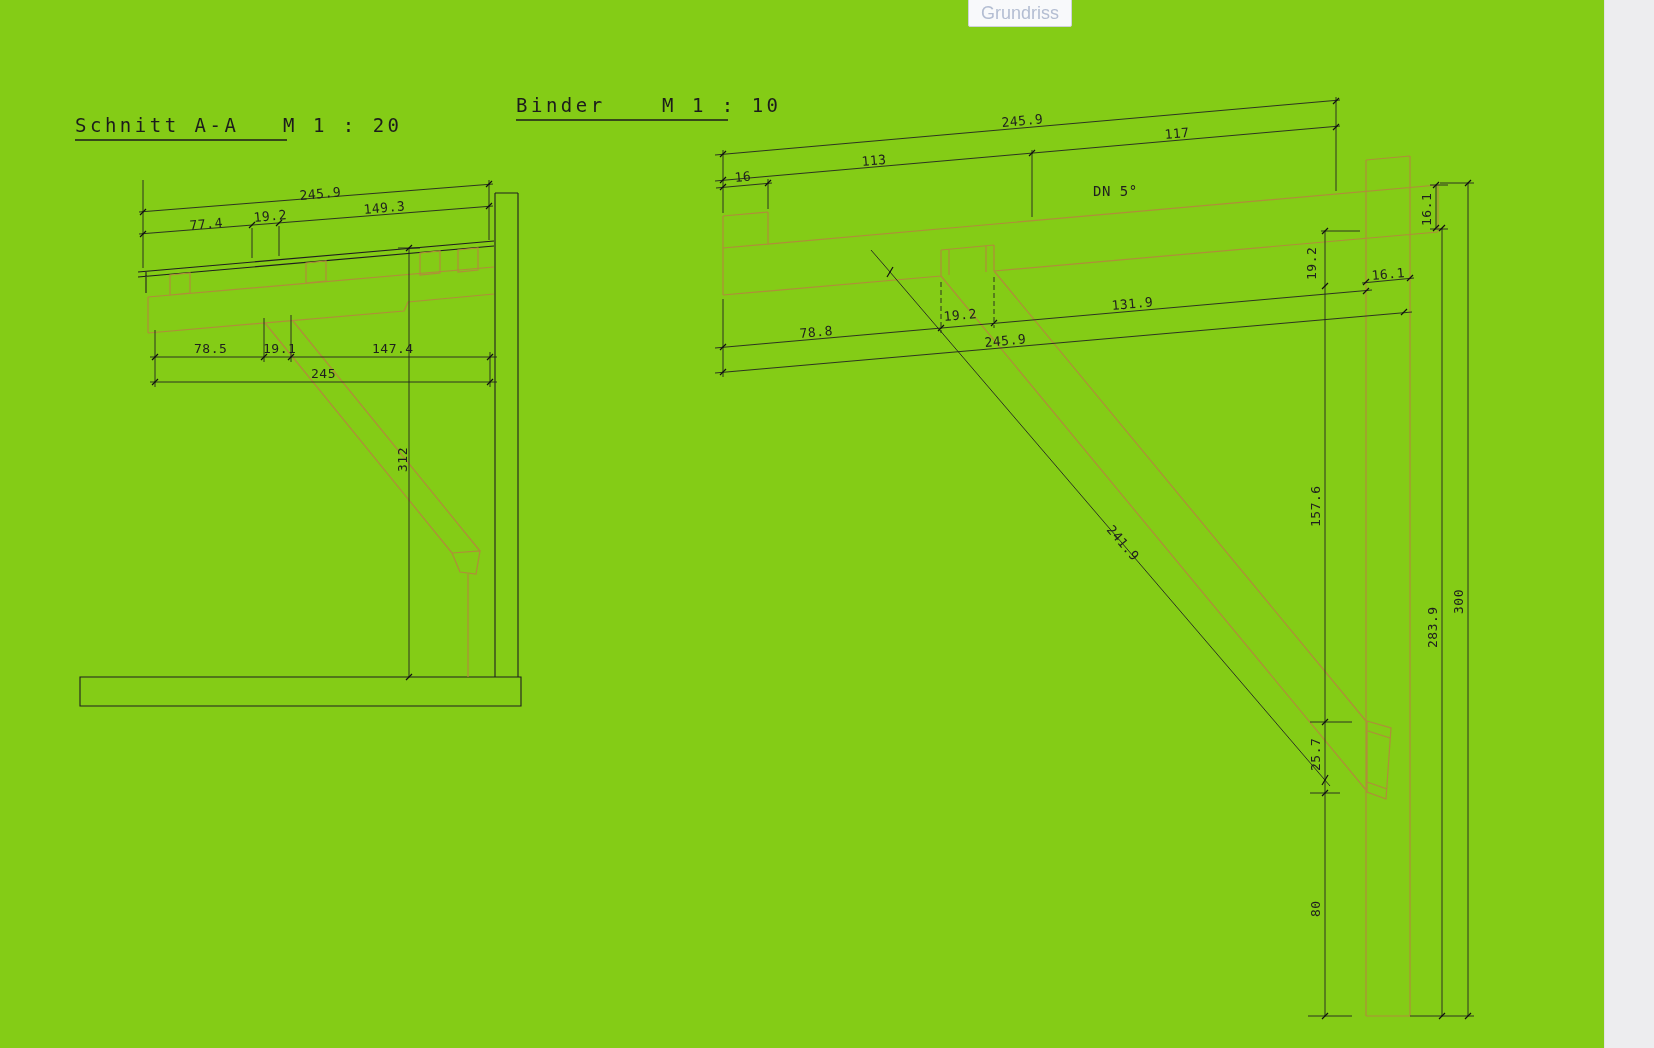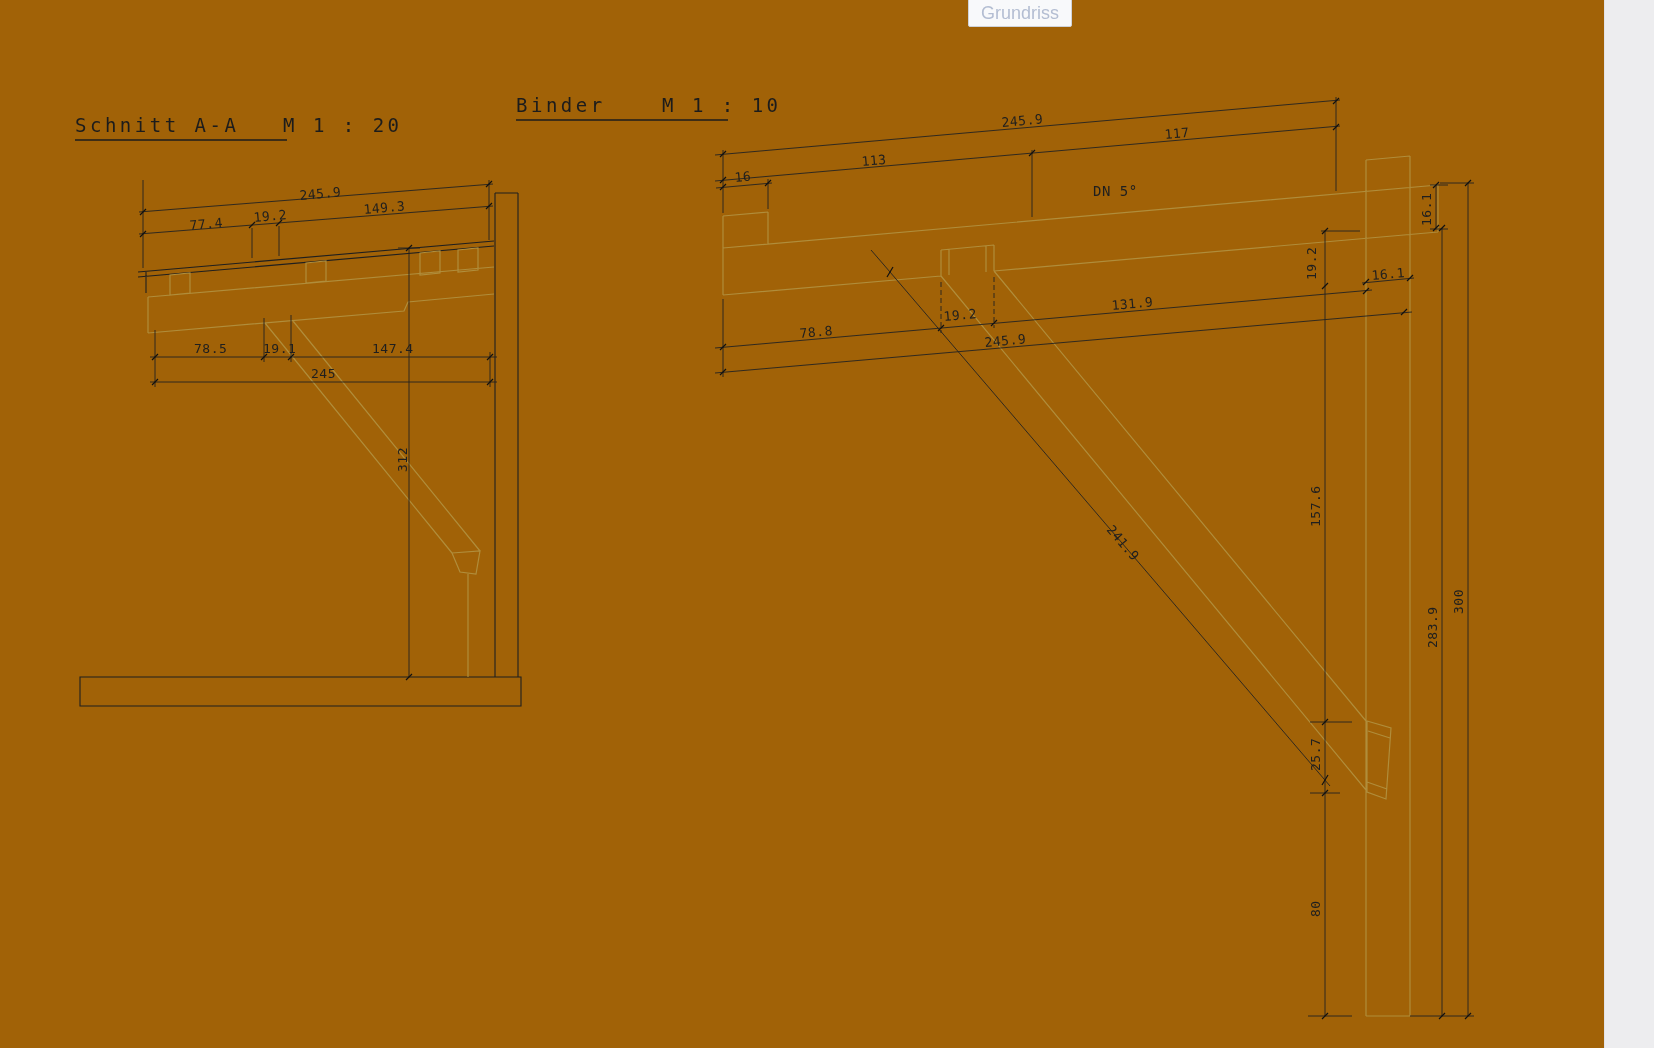--- a/index.html
+++ b/index.html
@@ -1,16 +1,16 @@
 <!DOCTYPE html>
 <html><head>
 <meta charset="utf-8">
 <style>
   html,body{margin:0;padding:0;background:#ffffff;width:1654px;height:1048px;overflow:hidden;}
-  #stage{position:relative;width:1654px;height:1048px;background:#a16207;font-family:"Liberation Sans",sans-serif;}
+  #stage{position:relative;width:1654px;height:1048px;background:#84cc16;font-family:"Liberation Sans",sans-serif;}
   #gutter{position:absolute;left:1604px;top:0;width:50px;height:1048px;background:#ededef;border-left:1px solid #e2e2e6;}
   #grundriss-btn{position:absolute;left:968px;top:-15px;width:104px;height:42px;background:#f8f9fb;
      border:1px solid #cfd3da;border-radius:2px;color:#b3bdd2;font-size:18px;line-height:54px;
      text-align:center;cursor:pointer;box-sizing:border-box;}
   svg{position:absolute;left:0;top:0;}
   svg text{font-family:"DejaVu Sans Mono","Liberation Mono",monospace;font-size:13px;fill:#1f1f1f;letter-spacing:0.5px;}
   svg text.title{font-size:19px;letter-spacing:3.5px;fill:#1c1c1c;}
   svg text.note{font-size:14px;}
   .blk{stroke:#1f1f1f;fill:none;stroke-width:1.1;}
   .tan{stroke:#b08d3b;fill:none;stroke-width:1.2;}

